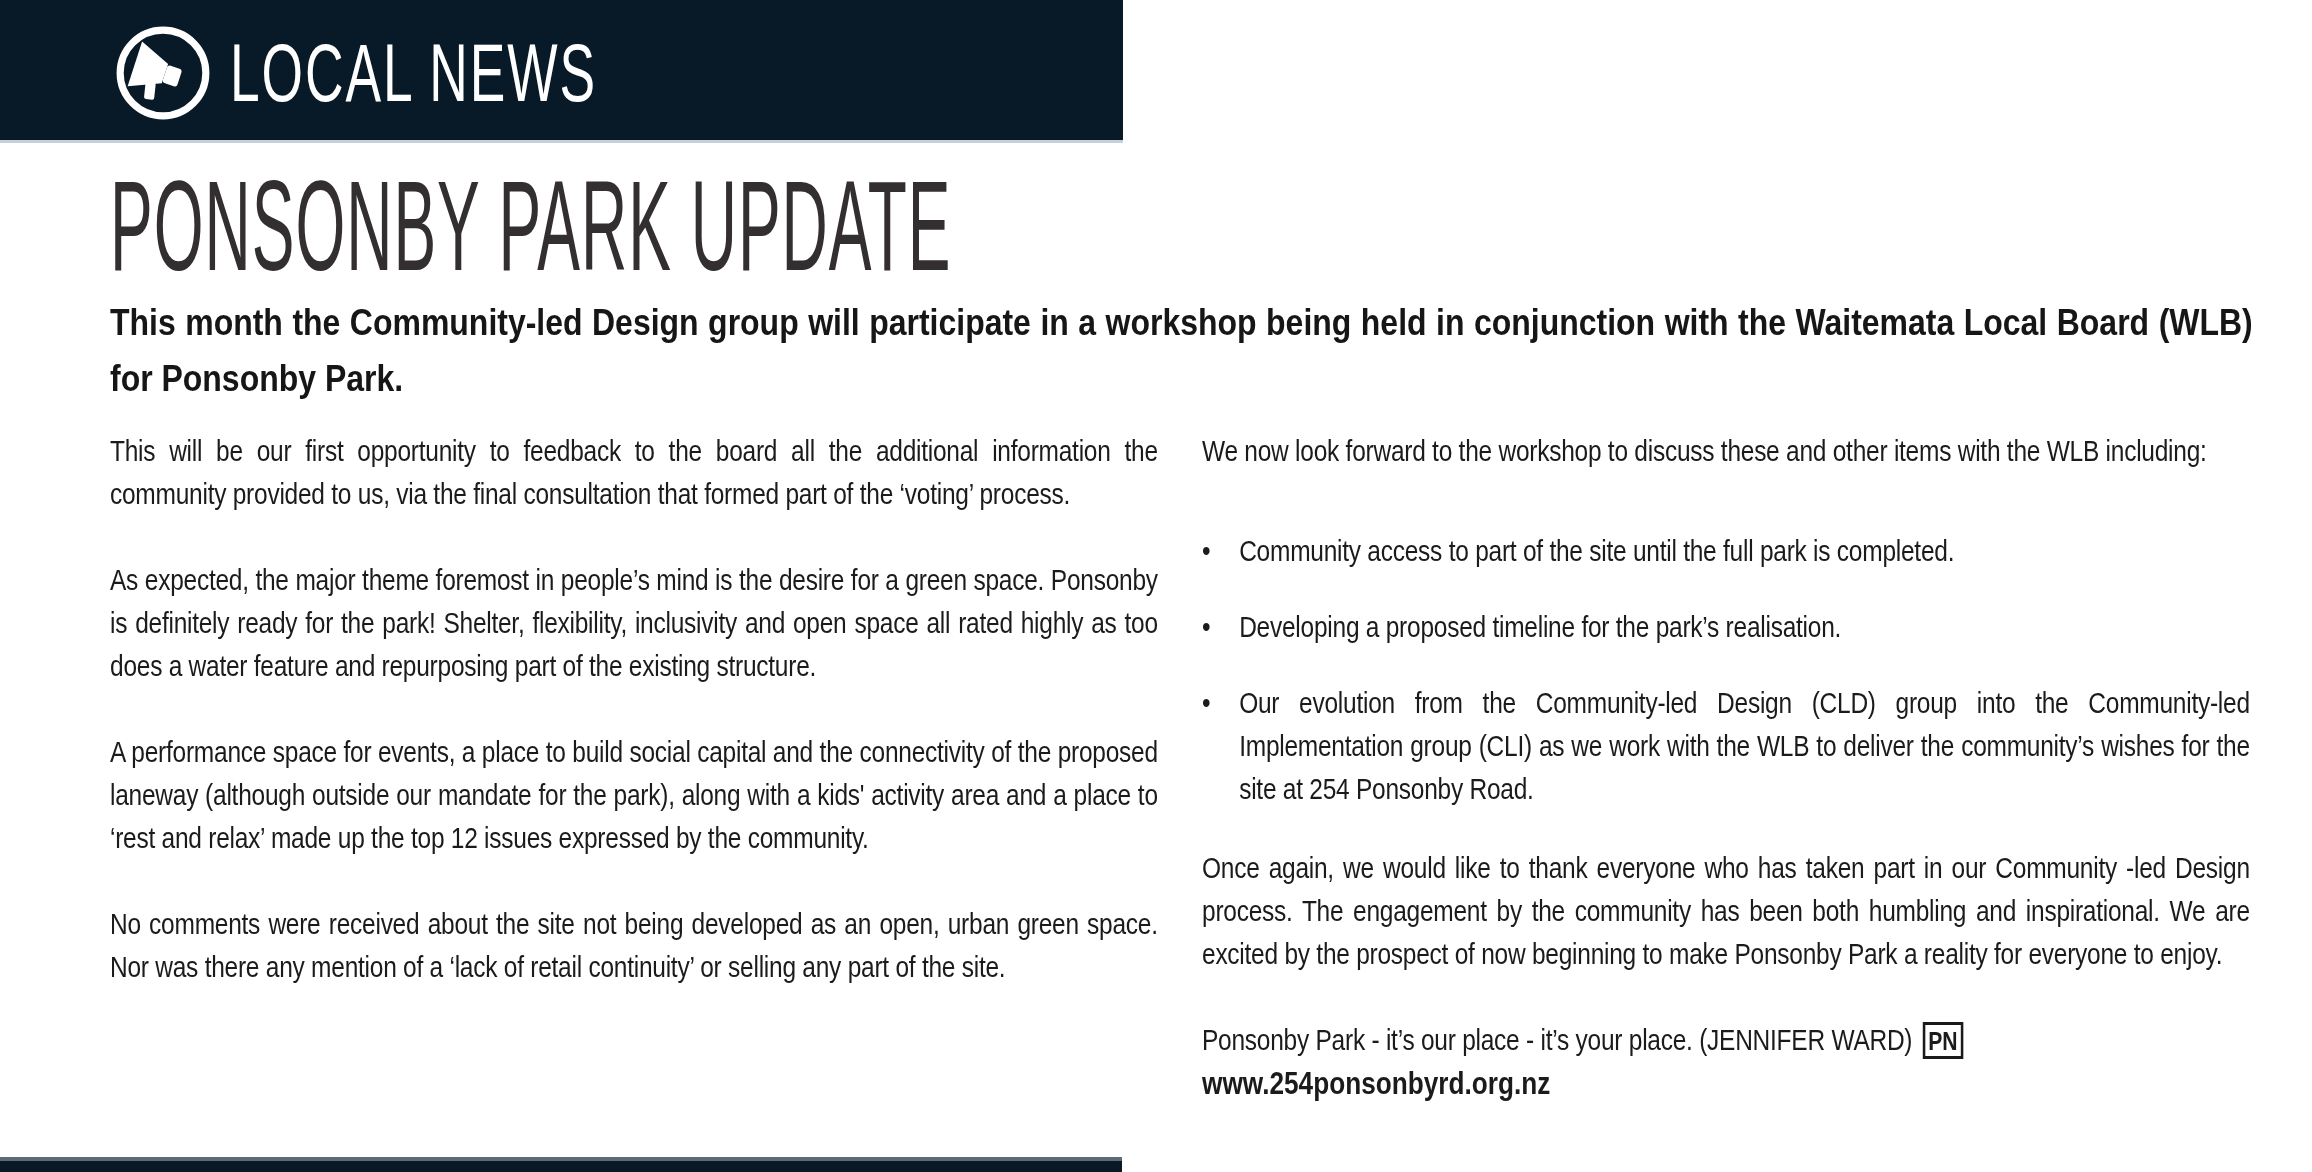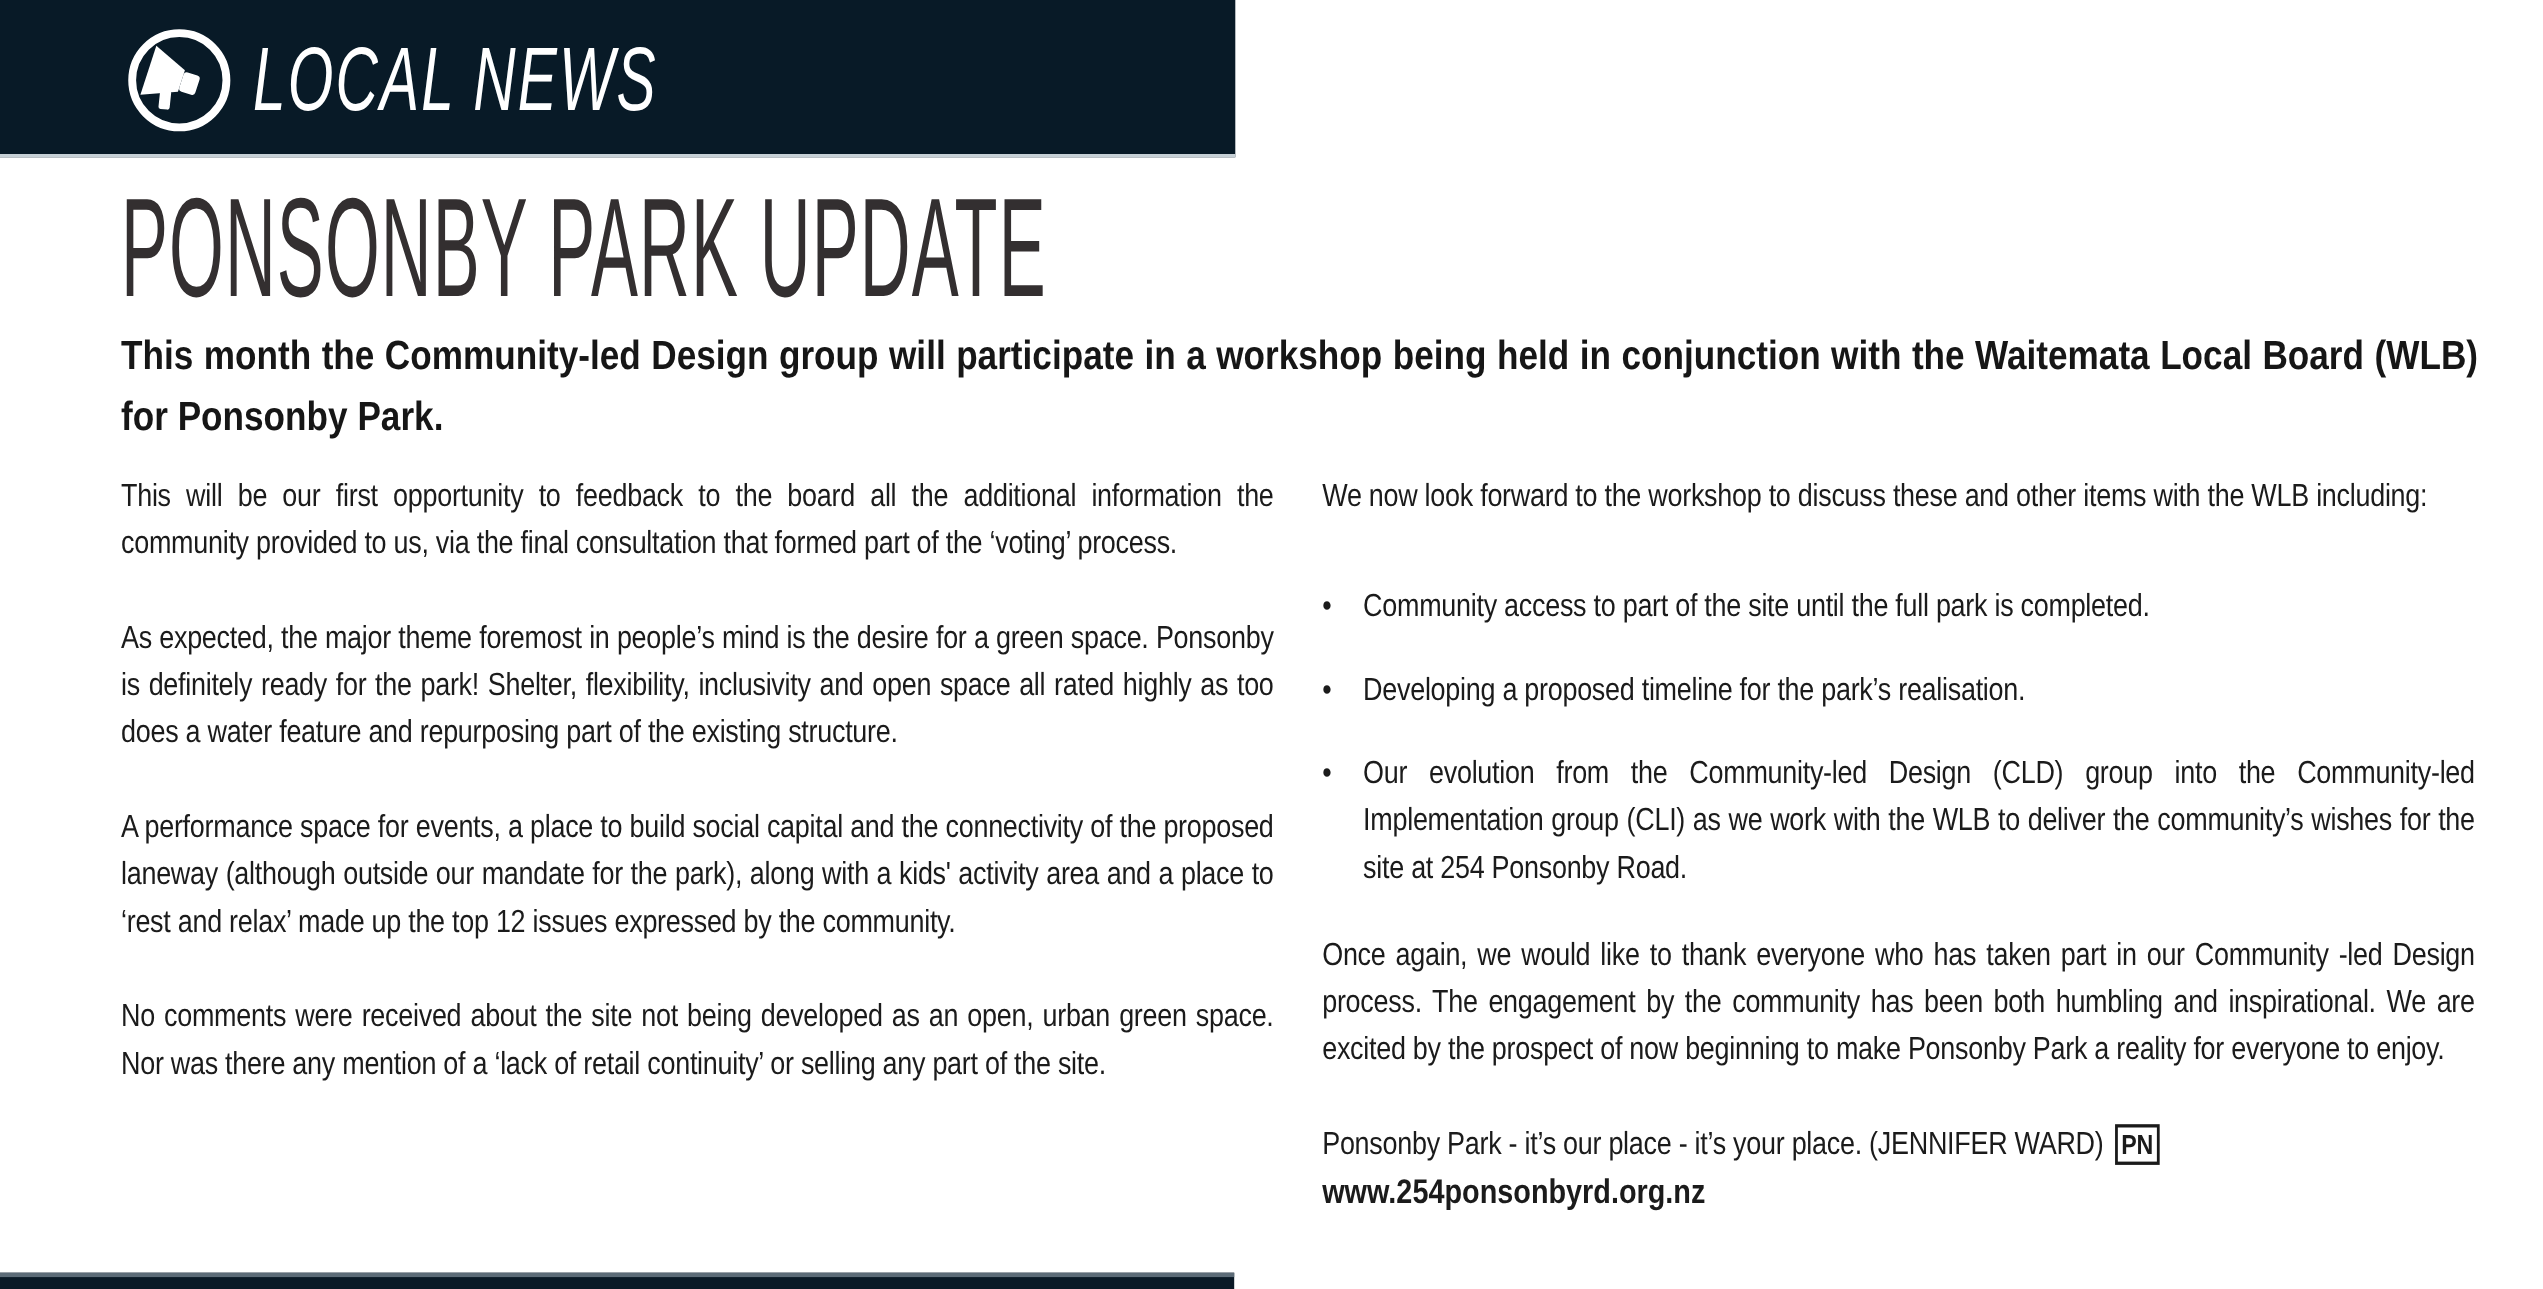--- a/index.html
+++ b/index.html
@@ -11,21 +11,20 @@
     font-family: "Liberation Sans", sans-serif;
     color: #1b1b1b;
   }
 
   
   .header-bar {
     position: absolute; left: 0; top: 0;
     width: 1123px; height: 143px;
     background: #081a27;
     border-bottom: 3px solid #c6d0d6;
-    font-style: italic;
   }
   .brand-icon {
     position: absolute; left: 112px; top: 22px;
     width: 102px; height: 102px;
   }
   .section-label {
     position: absolute; left: 230px; top: 26px;
     font-size: 82px; font-weight: 400;
     color: #ffffff;
     letter-spacing: 3px;

